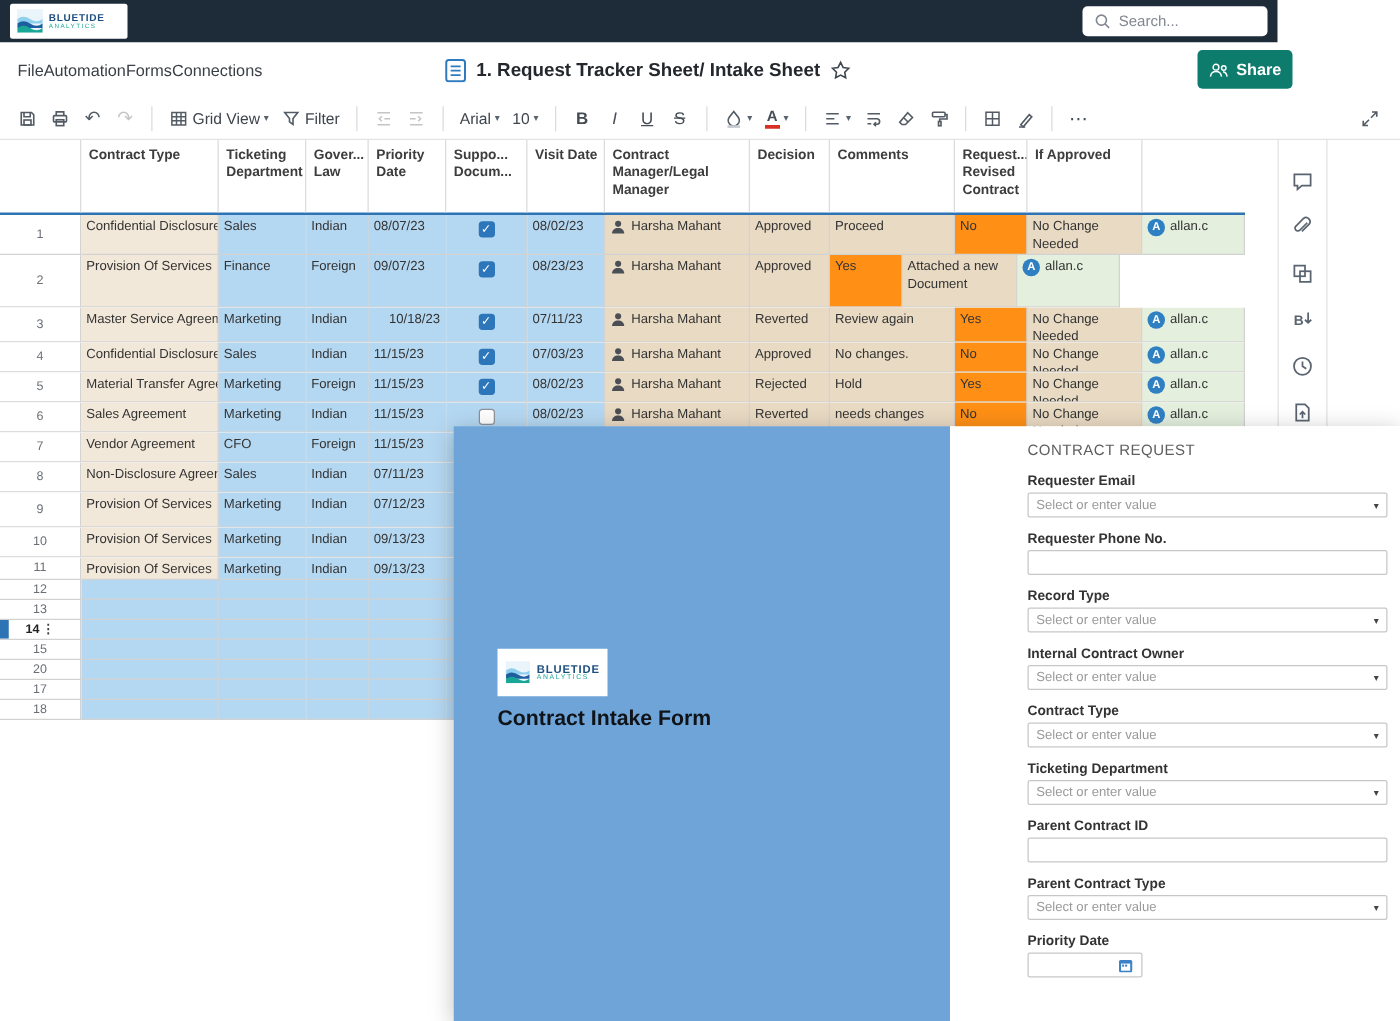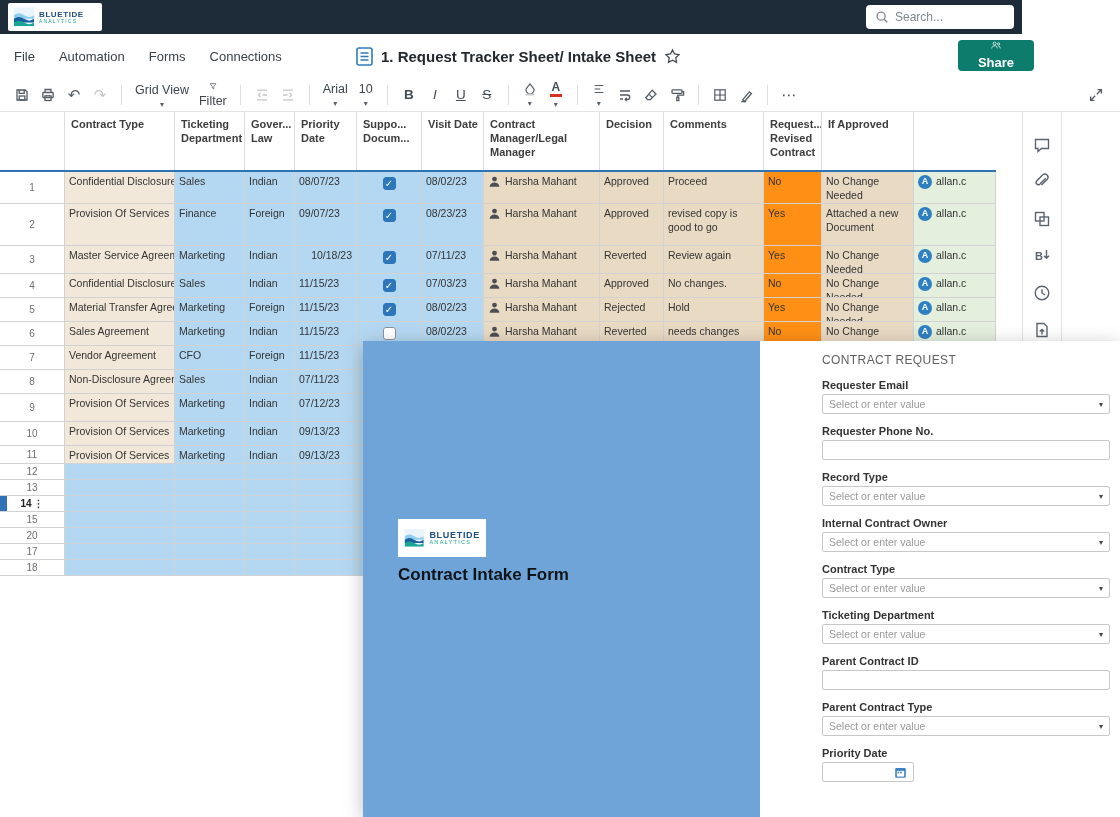--- a/index.html
+++ b/index.html
@@ -1,30 +1,30 @@
 <!DOCTYPE html>
 <html><head>
 <meta charset="utf-8">
 <style>
   html,body{margin:0;padding:0;background:#fff;}
   .stage{position:relative;width:1120px;height:817px;overflow:hidden;font-family:"Liberation Sans",sans-serif;background:#fff;}
-  button{font-family:"Liberation Sans",sans-serif;cursor:pointer;flex-direction:column;}
+  button{font-family:"Liberation Sans",sans-serif;cursor:pointer;}
 
   
   .topbar{position:absolute;left:0;top:0;width:1022px;height:34px;background:#1e2b38;}
   .logo-box{position:absolute;left:8px;top:3px;width:94px;height:28px;background:#fff;border-radius:2px;display:flex;align-items:center;gap:4px;padding:0 5px;box-sizing:border-box;}
   .logo-text{display:flex;flex-direction:column;line-height:1;}
   .logo-text .l1{font-size:8px;font-weight:bold;color:#1c4e80;letter-spacing:.6px;}
   .logo-text .l2{font-size:5px;color:#18a696;letter-spacing:1.2px;}
   .search-box{position:absolute;left:866px;top:5px;width:148px;height:24px;background:#fff;border-radius:4px;display:flex;align-items:center;gap:6px;padding:0 9px;box-sizing:border-box;}
   .search-box .ph{color:#80878f;font-size:12px;}
 
   
   .menubar{position:absolute;left:0;top:34px;width:1120px;height:44px;background:#fff;}
-  .menu-items{position:absolute;left:14px;top:0;height:44px;display:flex;align-items:center;gap:24px;font-size:13px;color:#3a3f45;}
+  .menu-items{position:absolute;left:14px;top:0;height:44px;display:flex;align-items:center;font-size:13px;color:#3a3f45;}
   .menu-item{cursor:pointer;}
   .sheet-title-wrap{position:absolute;left:356px;top:0;height:44px;display:flex;align-items:center;gap:8px;}
   .sheet-title{font-size:15px;font-weight:bold;color:#24282c;}
   .share-btn{position:absolute;left:958px;top:6px;width:76px;height:31px;background:#0e7c6d;border:none;border-radius:4px;color:#fff;display:flex;align-items:center;justify-content:center;gap:6px;font-size:13px;font-weight:bold;}
 
   
   .toolbar{position:absolute;left:0;top:78px;width:1120px;height:34px;border-bottom:1px solid #e3e3e3;display:flex;align-items:center;padding-left:10px;box-sizing:border-box;gap:2px;background:#fff;}
   .tb{height:26px;min-width:24px;border:none;background:transparent;display:flex;align-items:center;justify-content:center;gap:3px;color:#535b64;border-radius:3px;padding:0 4px;}
   .tb .lbl{font-size:12.5px;color:#3e454d;}
   .tb.disabled{opacity:.35;}
@@ -364,23 +364,20 @@
           <div class="cell bg-tan" style="width: 116px;">
             <svg width="13" height="13" viewBox="0 0 16 16">
               <circle cx="8" cy="5" r="3" fill="#4b4f55"></circle>
               <path d="M2 14.5c0-3.4 2.7-5.4 6-5.4s6 2 6 5.4z" fill="#4b4f55"></path>
             </svg>
             <span>Harsha Mahant</span>
           </div>
           <div class="cell bg-tan" style="width: 64px;">
             <span>Approved</span>
           </div>
-          <div class="cell bg-tan" style="width: 100px;">
-            <span class="wrap">revised copy is good to go</span>
-          </div>
           <div class="cell bg-orange" style="width: 58px;">
             <span>Yes</span>
           </div>
           <div class="cell bg-tan" style="width: 92px;">
             <span class="wrap">Attached a new Document</span>
           </div>
           <div class="cell bg-green" style="width: 82px;">
             <div class="avatar-a">A</div>
             <span>allan.c</span>
           </div>

